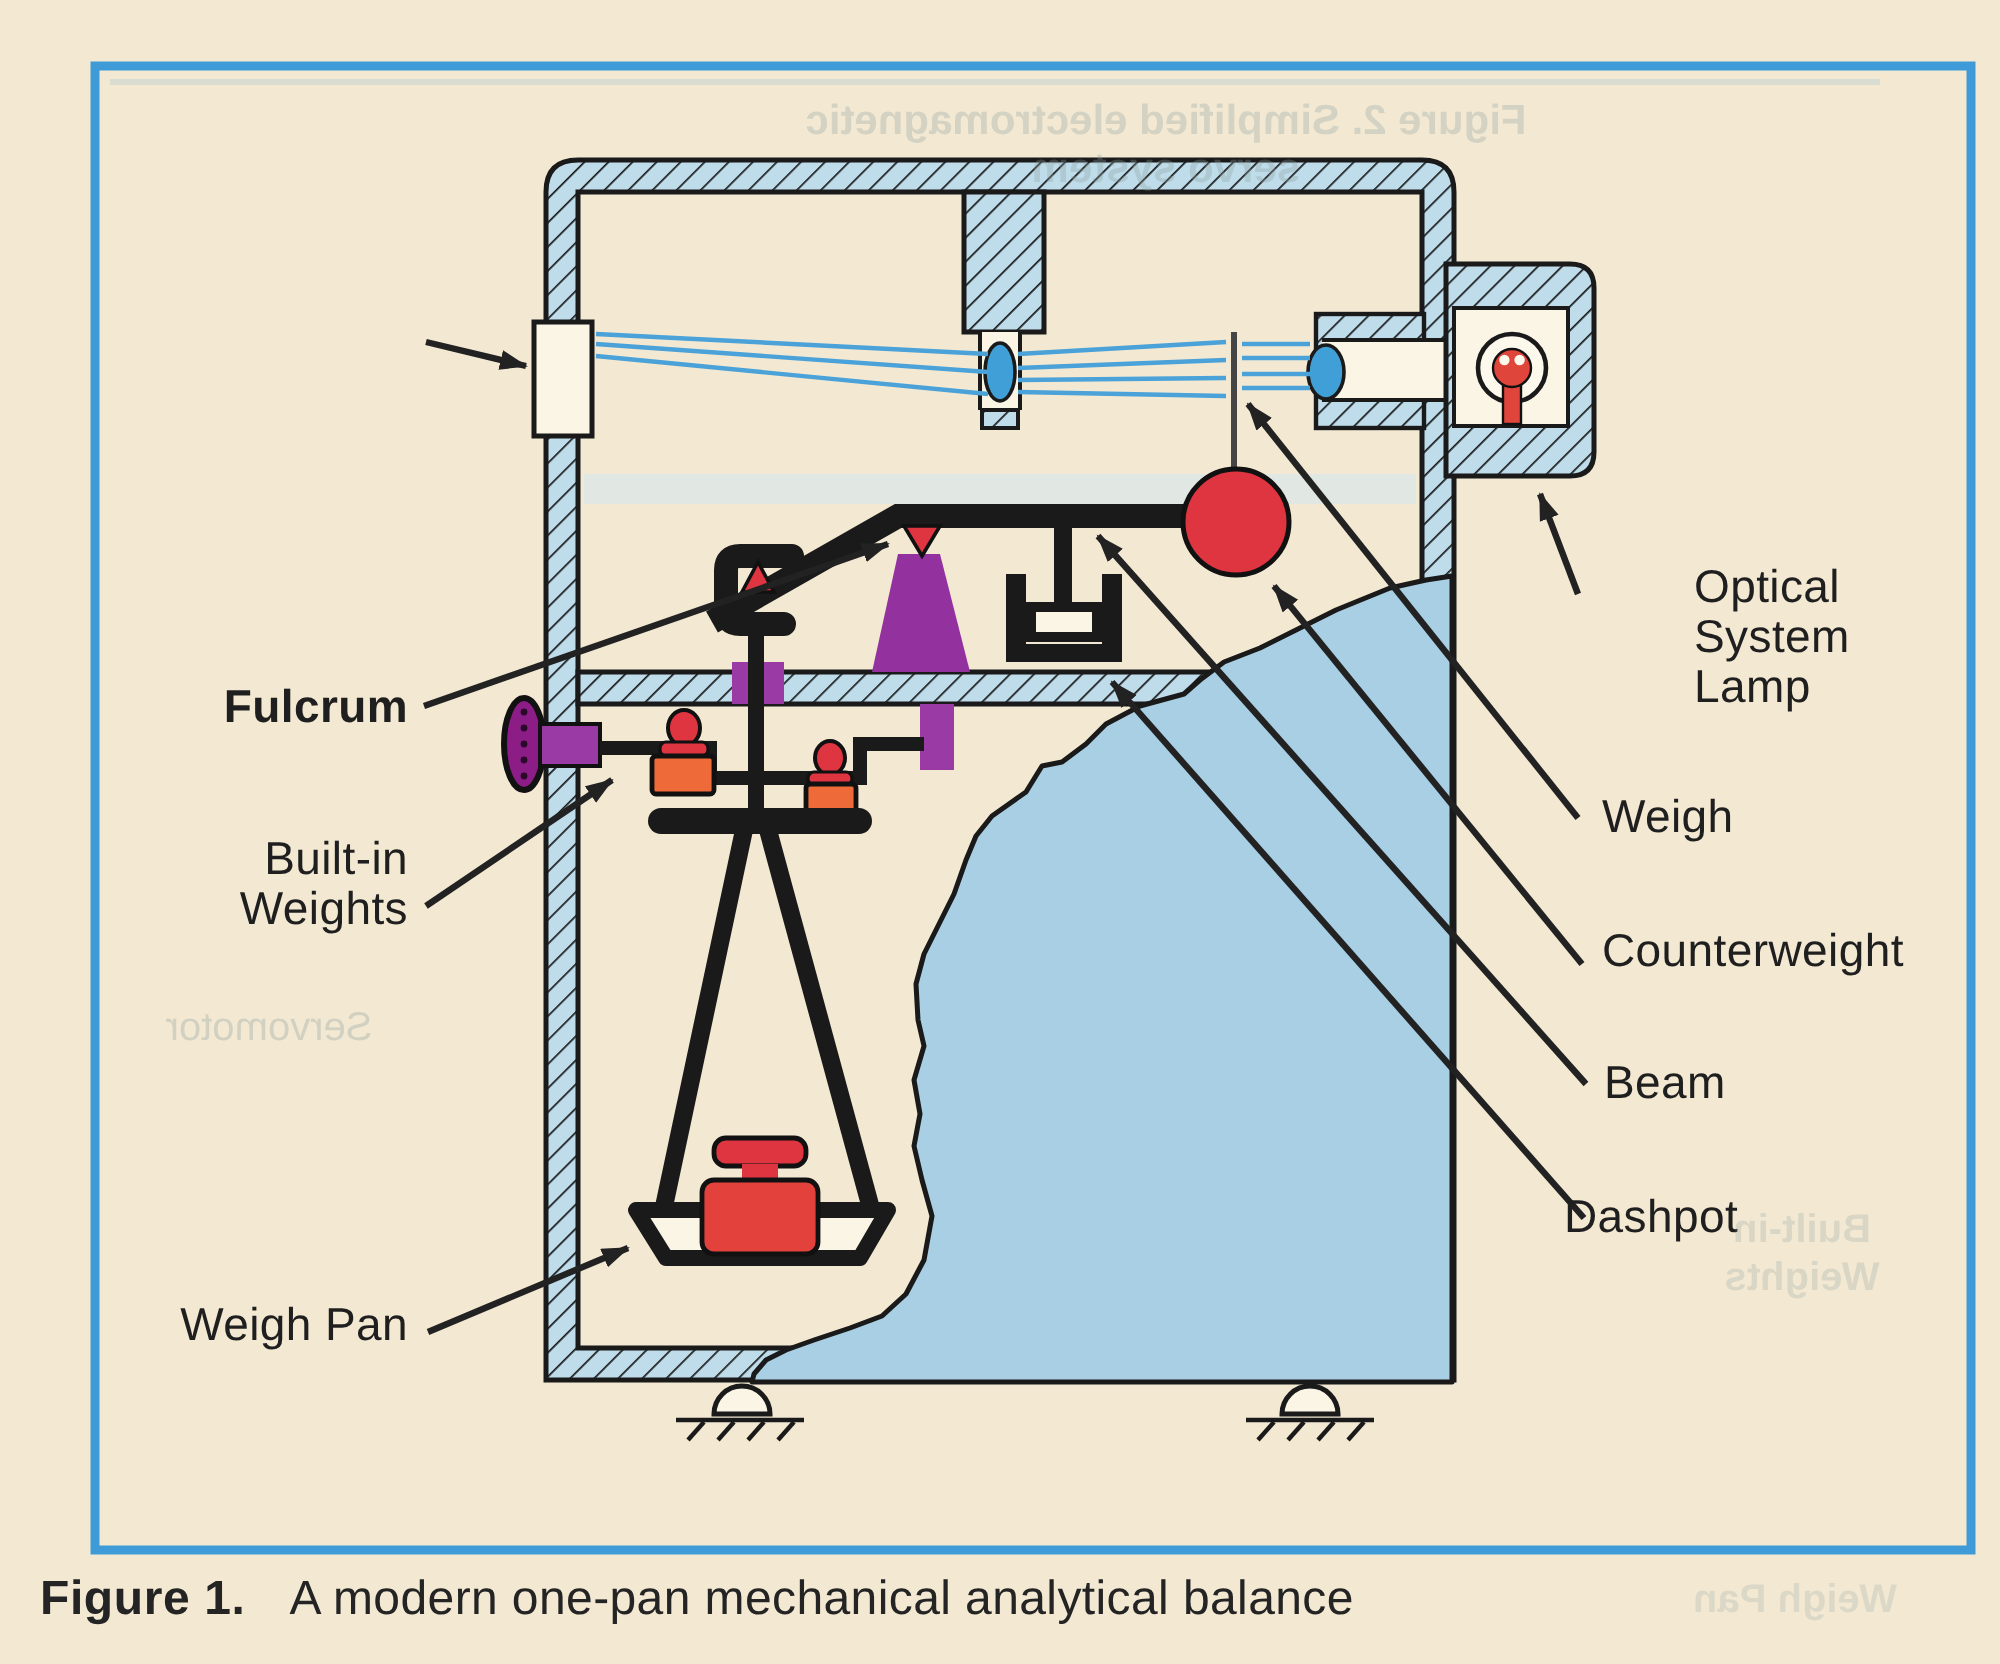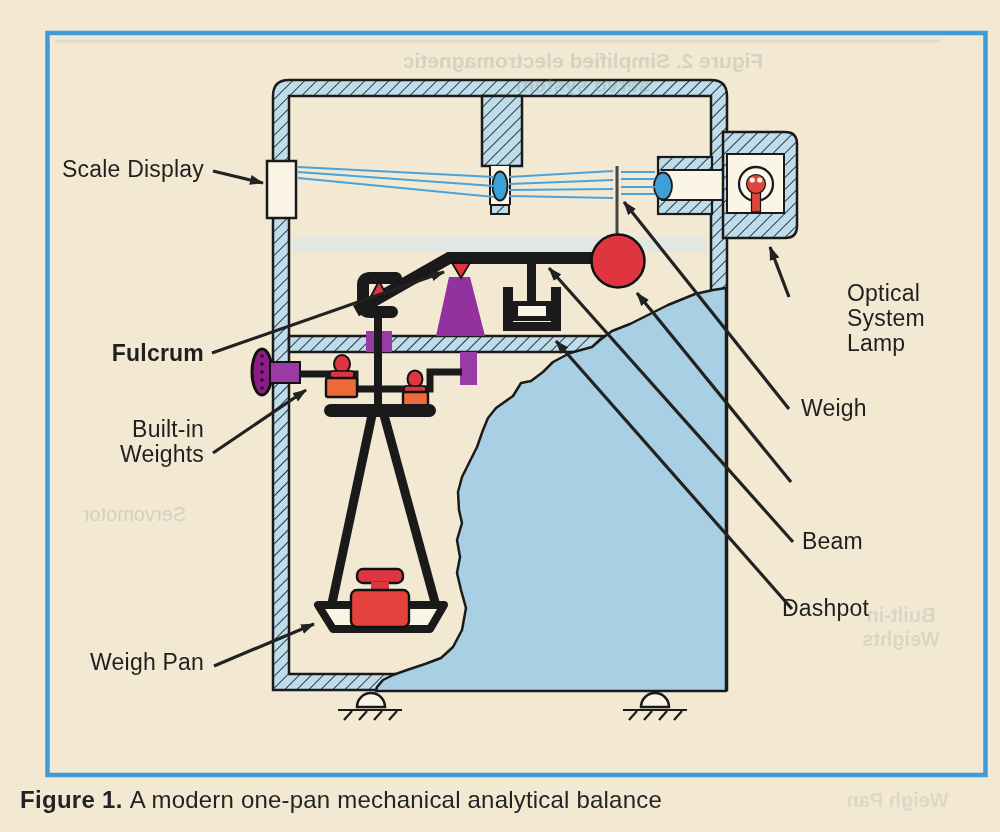--- a/index.html
+++ b/index.html
@@ -18,21 +18,21 @@
   #lbl-fulcrum{top:341px;font-weight:bold;}
   #lbl-built-in-weights{top:417px;}
   #lbl-weigh-pan{top:650px;}
   #lbl-optical-system-lamp{left:799px;top:281px;margin-left:48px;}
   #lbl-scale{left:801px;top:396px;}
   #lbl-counterweight{left:801px;top:463px;}
   #lbl-beam{left:802px;top:529px;}
   #lbl-dashpot{left:782px;top:596px;}
   .caption{position:absolute;left:20px;top:786px;width:940px;color:#242424;
            font-size:24px;letter-spacing:.2px;}
-  .caption b{font-weight:700;margin-right:7px;letter-spacing:.3px;}
+  .caption b{font-weight:700;margin-right:22px;letter-spacing:.3px;}
   .ghost{position:absolute;color:var(--ghost);transform:scaleX(-1);
          white-space:pre-line;pointer-events:none;}
   #ghost-top{left:378px;top:49px;width:410px;font-size:21px;font-weight:700;
              opacity:.30;text-align:center;}
   #ghost-servomotor{left:52px;top:503px;width:165px;font-size:20px;opacity:.33;text-align:center;}
   #ghost-biw{left:826px;top:603px;width:150px;font-size:20px;font-weight:700;
              opacity:.25;text-align:center;line-height:24px;}
   #ghost-weigh-pan{left:840px;top:789px;width:115px;font-size:20px;font-weight:700;opacity:.22;text-align:center;}
 </style>
 </head>
@@ -194,29 +194,29 @@
     <line x1="213" y1="453" x2="306" y2="390" marker-end="url(#ah)"></line>
     <line x1="214" y1="666" x2="314" y2="624" marker-end="url(#ah)"></line>
     <line x1="789" y1="297" x2="770" y2="247" marker-end="url(#ah)"></line>
     <line x1="789" y1="409" x2="624" y2="202" marker-end="url(#ah)"></line>
     <line x1="791" y1="482" x2="637" y2="293" marker-end="url(#ah)"></line>
     <line x1="793" y1="542" x2="549" y2="268" marker-end="url(#ah)"></line>
     <line x1="792" y1="609" x2="556" y2="341" marker-end="url(#ah)"></line>
   </g>
 </svg>
 
-<div class="label left-col" id="lbl-scale-display">Scale Display</div>
 <div class="label left-col" id="lbl-fulcrum">Fulcrum</div>
 <div class="label left-col" id="lbl-built-in-weights">Built-in
 Weights</div>
 <div class="label left-col" id="lbl-weigh-pan">Weigh Pan</div>
 <div class="label right-col" id="lbl-optical-system-lamp">Optical
 System
 Lamp</div>
 <div class="label right-col" id="lbl-scale">Weigh</div>
+<div class="label right-col" id="lbl-counterweight">Counterweight</div>
 <div class="label right-col" id="lbl-beam">Beam</div>
 <div class="label right-col" id="lbl-dashpot">Dashpot</div>
 
 <div class="caption">
   <b>Figure 1.</b><span>A modern one-pan mechanical analytical balance</span>
 </div>
 
 <div class="ghost" id="ghost-top">Figure 2. Simplified electromagnetic servo system</div>
 <div class="ghost" id="ghost-servomotor">Servomotor</div>
 <div class="ghost" id="ghost-biw">Built-in

